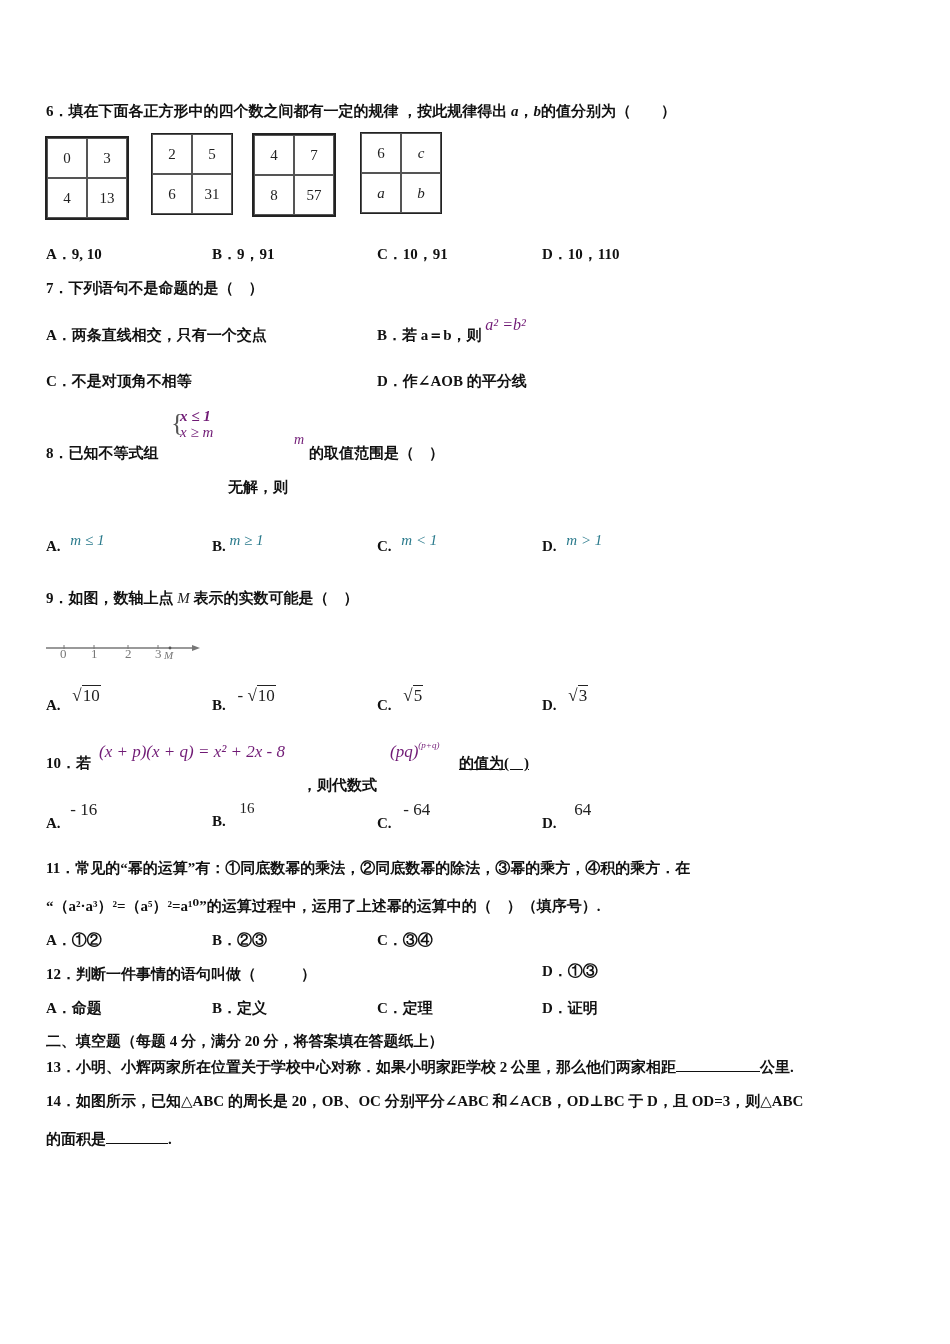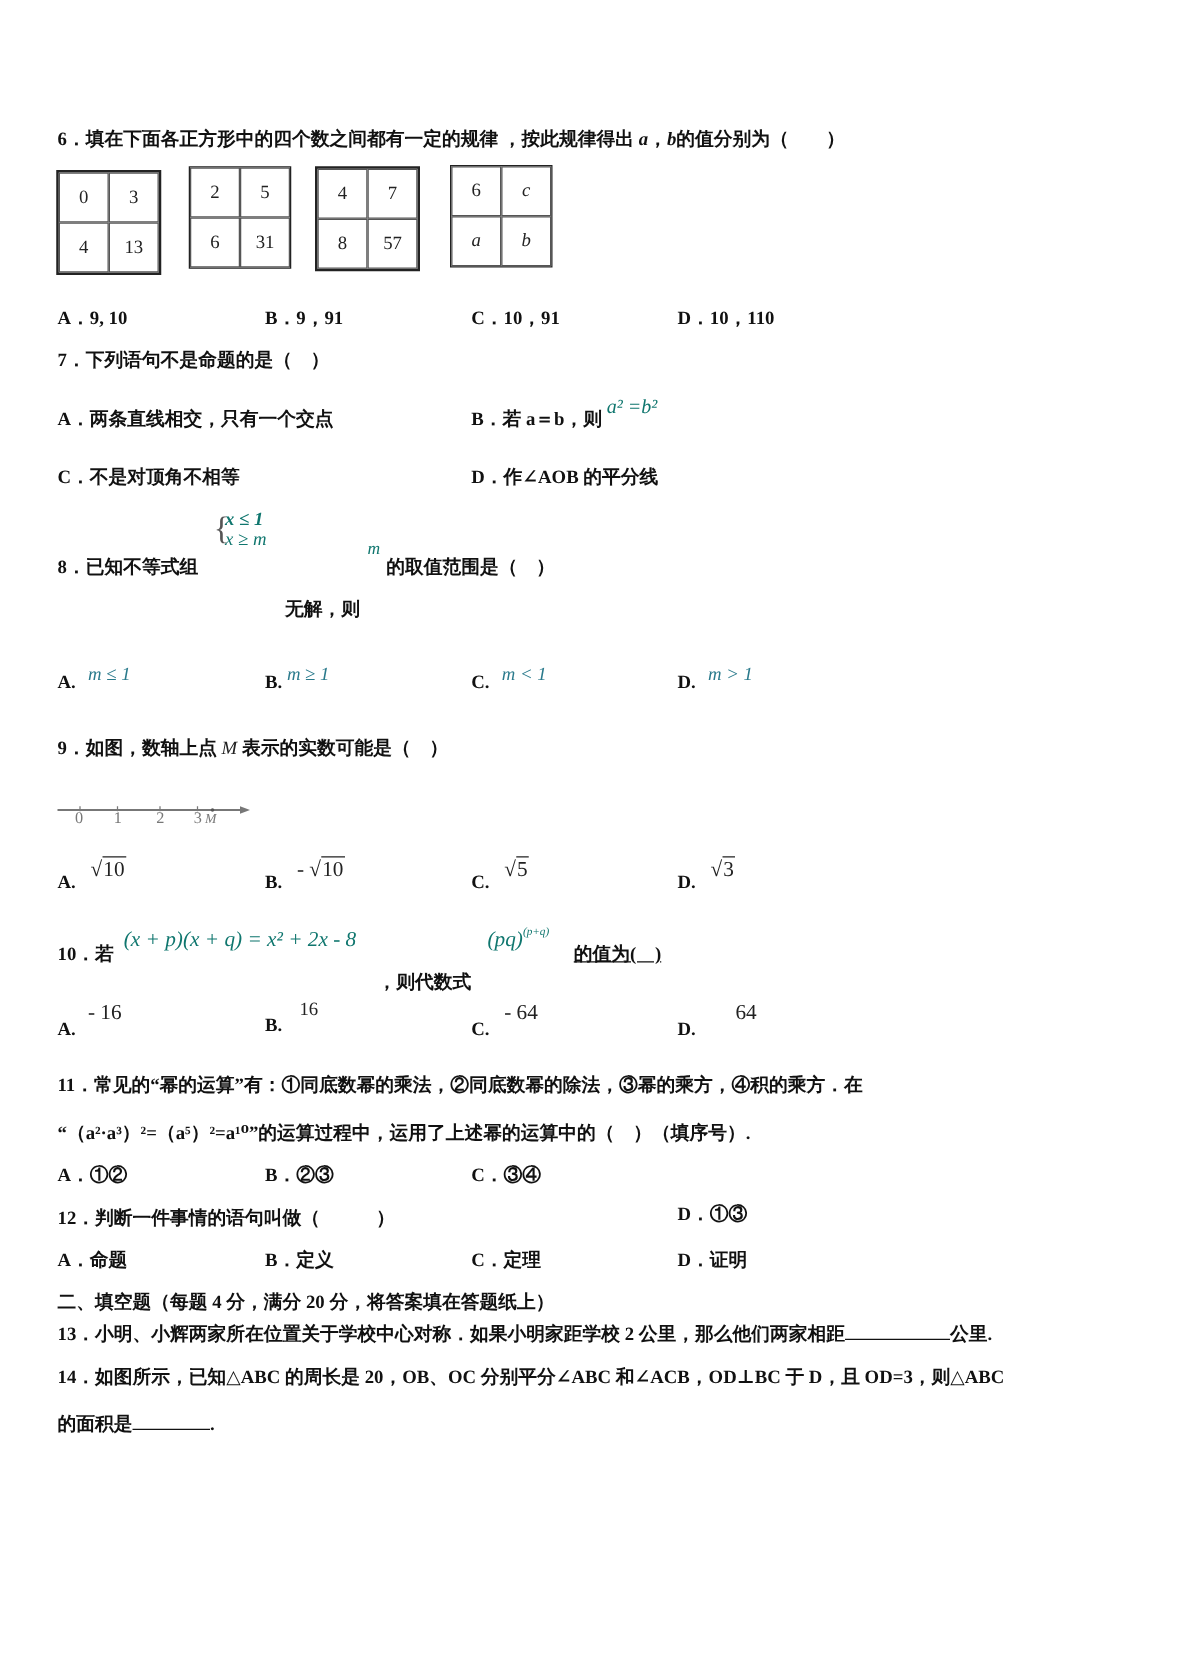--- a/index.html
+++ b/index.html
@@ -1,21 +1,21 @@
 <!DOCTYPE html>
 <html><head>
 <meta charset="utf-8">
 <style>
   html, body { margin: 0; padding: 0; background: #ffffff; }
   body { width: 950px; height: 1344px; position: relative; overflow: hidden;
          font-family: "Liberation Serif", "DejaVu Serif", serif; color: #111; }
   .abs { position: absolute; white-space: nowrap; }
   .q { font-size: 15px; font-weight: bold; }
   .opt { font-size: 15px; font-weight: bold; }
-  .math { font-family: "Liberation Serif", serif; font-weight: normal; font-style: italic; color: #0f766e; }
+  .math { font-family: "Liberation Serif", serif; font-weight: normal; font-style: italic; color: #701a75; }
   .mathn { font-family: "Liberation Serif", serif; font-weight: normal; color: #222; }
   .teal { color: #2a7a8c; }
   .grid { position: absolute; border: 2px solid #222; display: grid;
           grid-template-columns: 1fr 1fr; grid-template-rows: 1fr 1fr; }
   .grid div { border: 1px solid #555; display: flex; align-items: center; justify-content: center;
               font-family: "Liberation Serif", serif; font-size: 15px; color: #222; }
   .grid div.it { font-style: italic; }
   .blank { display: inline-block; border-bottom: 1px solid #111; vertical-align: baseline; }
   .sqrt { display: inline-block; font-family: "Liberation Serif", serif; font-weight: normal; font-size: 17px; color: #222; }
   .sqrt .rad { border-top: 1px solid #222; padding: 0 1px; }
@@ -149,21 +149,21 @@
 <div class="abs opt" style="left:212px; top:813px;">
   <span>B.</span>
   <span class="mathn" style="position:relative; top:-13px; margin-left:10px; font-size:15px;">16</span>
 </div>
 <div class="abs opt" style="left:377px; top:813px;">
   <span>C.</span>
   <span class="mathn" style="position:relative; top:-13px; margin-left:8px; font-size:17px;">- 64</span>
 </div>
 <div class="abs opt" style="left:542px; top:813px;">
   <span>D.</span>
-  <span class="mathn" style="position:relative; top:-13px; margin-left:28px; font-size:17px;">64</span>
+  <span class="mathn" style="position:relative; top:-13px; margin-left:14px; font-size:17px;">64</span>
 </div>
 
 <div class="abs q" style="left:46px; top:859px;">11．常见的“幂的运算”有：①同底数幂的乘法，②同底数幂的除法，③幂的乘方，④积的乘方．在</div>
 <div class="abs q" style="left:46px; top:897px;">“（a²·a³）²=（a⁵）²=a¹⁰”的运算过程中，运用了上述幂的运算中的（　）（填序号）.</div>
 <div class="abs opt" style="left:46px; top:931px;">A．①②</div>
 <div class="abs opt" style="left:212px; top:931px;">B．②③</div>
 <div class="abs opt" style="left:377px; top:931px;">C．③④</div>
 <div class="abs opt" style="left:542px; top:962px;">D．①③</div>
 
 <div class="abs q" style="left:46px; top:965px;">12．判断一件事情的语句叫做（　　　）</div>

